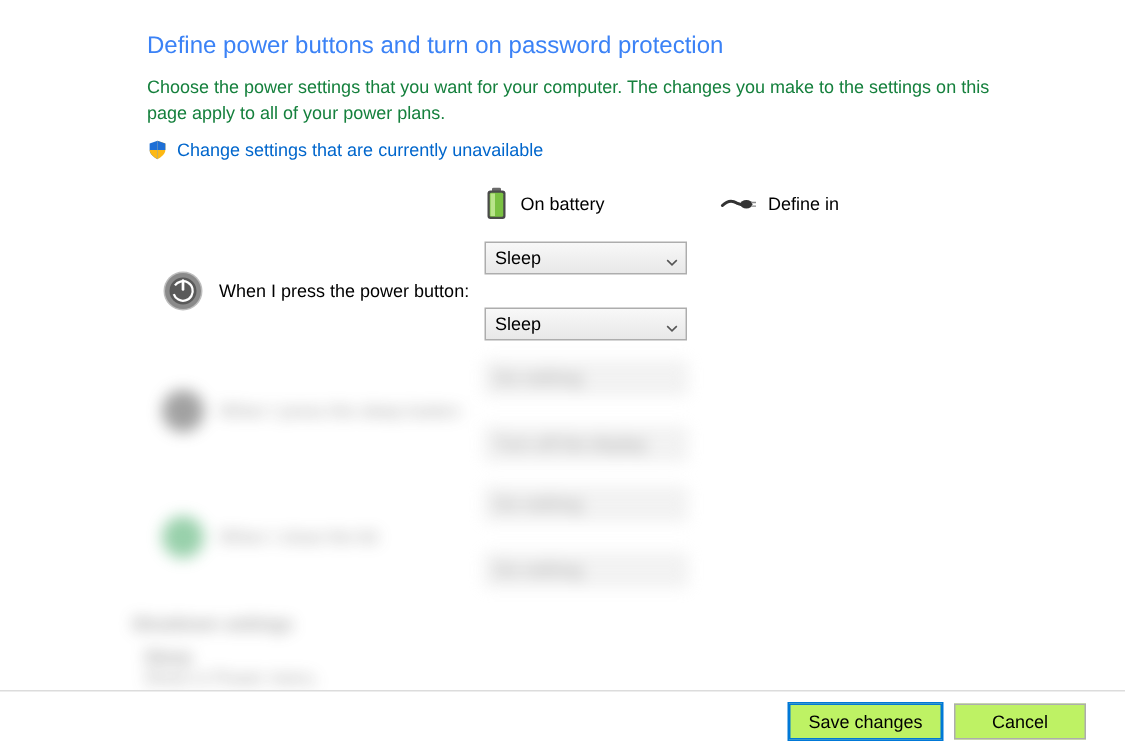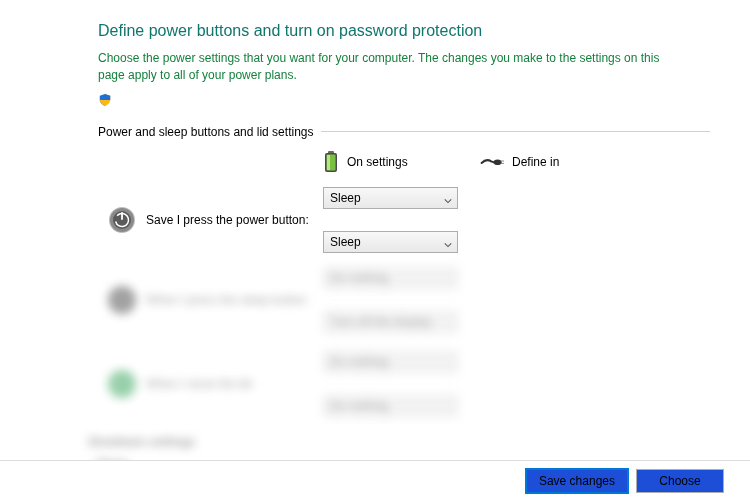--- a/index.html
+++ b/index.html
@@ -11,21 +11,21 @@
     background: #fff;
     width: 750px;
     height: 500px;
     position: relative;
     overflow: hidden;
   }
   .content {
     padding: 22px 40px 0 98px;
   }
   .title {
-    color: #0f766e;
+    color: #3b82f6;
     font-size: 16px;
     margin-bottom: 10px;
   }
   .desc {
     color: #15803d;
     line-height: 1.45;
     margin-bottom: 8px;
     max-width: 570px;
   }
   .adminrow {
@@ -144,21 +144,21 @@
     align-items: center;
     justify-content: flex-end;
     padding-right: 26px;
     gap: 8px;
     background: #fff;
   }
   .btn {
     height: 24px;
     min-width: 88px;
     padding: 0 12px;
-    background: #1d4ed8;
+    background: #bef264;
     border: 1px solid #adadad;
     font-size: 12px;
     font-family: inherit;
     cursor: pointer;
     display: flex;
     align-items: center;
     justify-content: center;
   }
   .btn.primary {
     border: 1px solid #0078d7;
@@ -176,38 +176,35 @@
 
   <div class="adminrow">
     <span class="shield">
       <svg viewBox="0 0 16 16">
         <path d="M8 1 L14 3 V8 C14 12 8 15 8 15 V1 Z" fill="#fdb813"></path>
         <path d="M8 1 L2 3 V8 C2 12 8 15 8 15 V1 Z" fill="#1e6fd6"></path>
         <path d="M8 1 L14 3 V8 H8 Z" fill="#1e6fd6"></path>
         <path d="M8 8 H2 V8 C2 12 8 15 8 15 V8 Z" fill="#fdb813"></path>
       </svg>
     </span>
-  </div>
-
-  <div class="section-header">
-    <span>Power and sleep buttons and lid settings</span>
-    <div class="line"></div>
-  </div>
+    <span class="link">Change settings that are currently unavailable</span>
+  </div>
+
 
   <div class="cols">
     <div class="colhead">
       <span class="battery-icon">
         <svg viewBox="0 0 16 22">
           <rect x="5" y="0" width="6" height="3" rx="1" fill="#6a6a6a"></rect>
           <rect x="2" y="2" width="12" height="19" rx="2" fill="#4a4a4a"></rect>
           <rect x="3.5" y="3.5" width="9" height="16" rx="1" fill="#7ac142"></rect>
           <rect x="4" y="4" width="3" height="15" fill="#b9e48a"></rect>
         </svg>
       </span>
-      <span>On settings</span>
+      <span>On battery</span>
     </div>
     <div class="colhead">
       <span class="plug-icon">
         <svg viewBox="0 0 30 16">
           <path d="M2 10 Q 8 4 14 8 L20 10" stroke="#333" stroke-width="2.5" fill="none" stroke-linecap="round"></path>
           <ellipse cx="22" cy="9" rx="5" ry="3.5" fill="#333"></ellipse>
           <line x1="26" y1="7.5" x2="30" y2="7.5" stroke="#888" stroke-width="1.2"></line>
           <line x1="26" y1="10.5" x2="30" y2="10.5" stroke="#888" stroke-width="1.2"></line>
         </svg>
       </span>
@@ -218,21 +215,21 @@
   <div class="row">
     <span class="icon">
       <svg viewBox="0 0 28 28">
         <circle cx="14" cy="14" r="13" fill="#bdbdbd"></circle>
         <circle cx="14" cy="14" r="12" fill="#8a8a8a"></circle>
         <circle cx="14" cy="14" r="9" fill="#5a5a5a"></circle>
         <circle cx="14" cy="14" r="6.5" fill="none" stroke="#fff" stroke-width="1.5" stroke-dasharray="30 6" transform="rotate(-105 14 14)"></circle>
         <line x1="14" y1="7" x2="14" y2="13" stroke="#fff" stroke-width="1.8" stroke-linecap="round"></line>
       </svg>
     </span>
-    <span class="label">Save I press the power button:</span>
+    <span class="label">When I press the power button:</span>
     <div class="selects">
       <div class="dropdown">
         <span>Sleep</span>
         <span class="chev">
           <svg viewBox="0 0 10 10">
               <path d="M1 3 L5 7 L9 3" stroke="#555" stroke-width="1.3" fill="none"></path>
             </svg>
         </span>
       </div>
       <div class="dropdown">
@@ -277,14 +274,14 @@
         <span class="t2">Show in account picture menu.</span>
       </div>
     </div>
 
   </div>
 
 </div>
 
 <div class="footer">
   <button class="btn primary">Save changes</button>
-  <button class="btn">Choose</button>
+  <button class="btn">Cancel</button>
 </div>
 
 </body></html>

